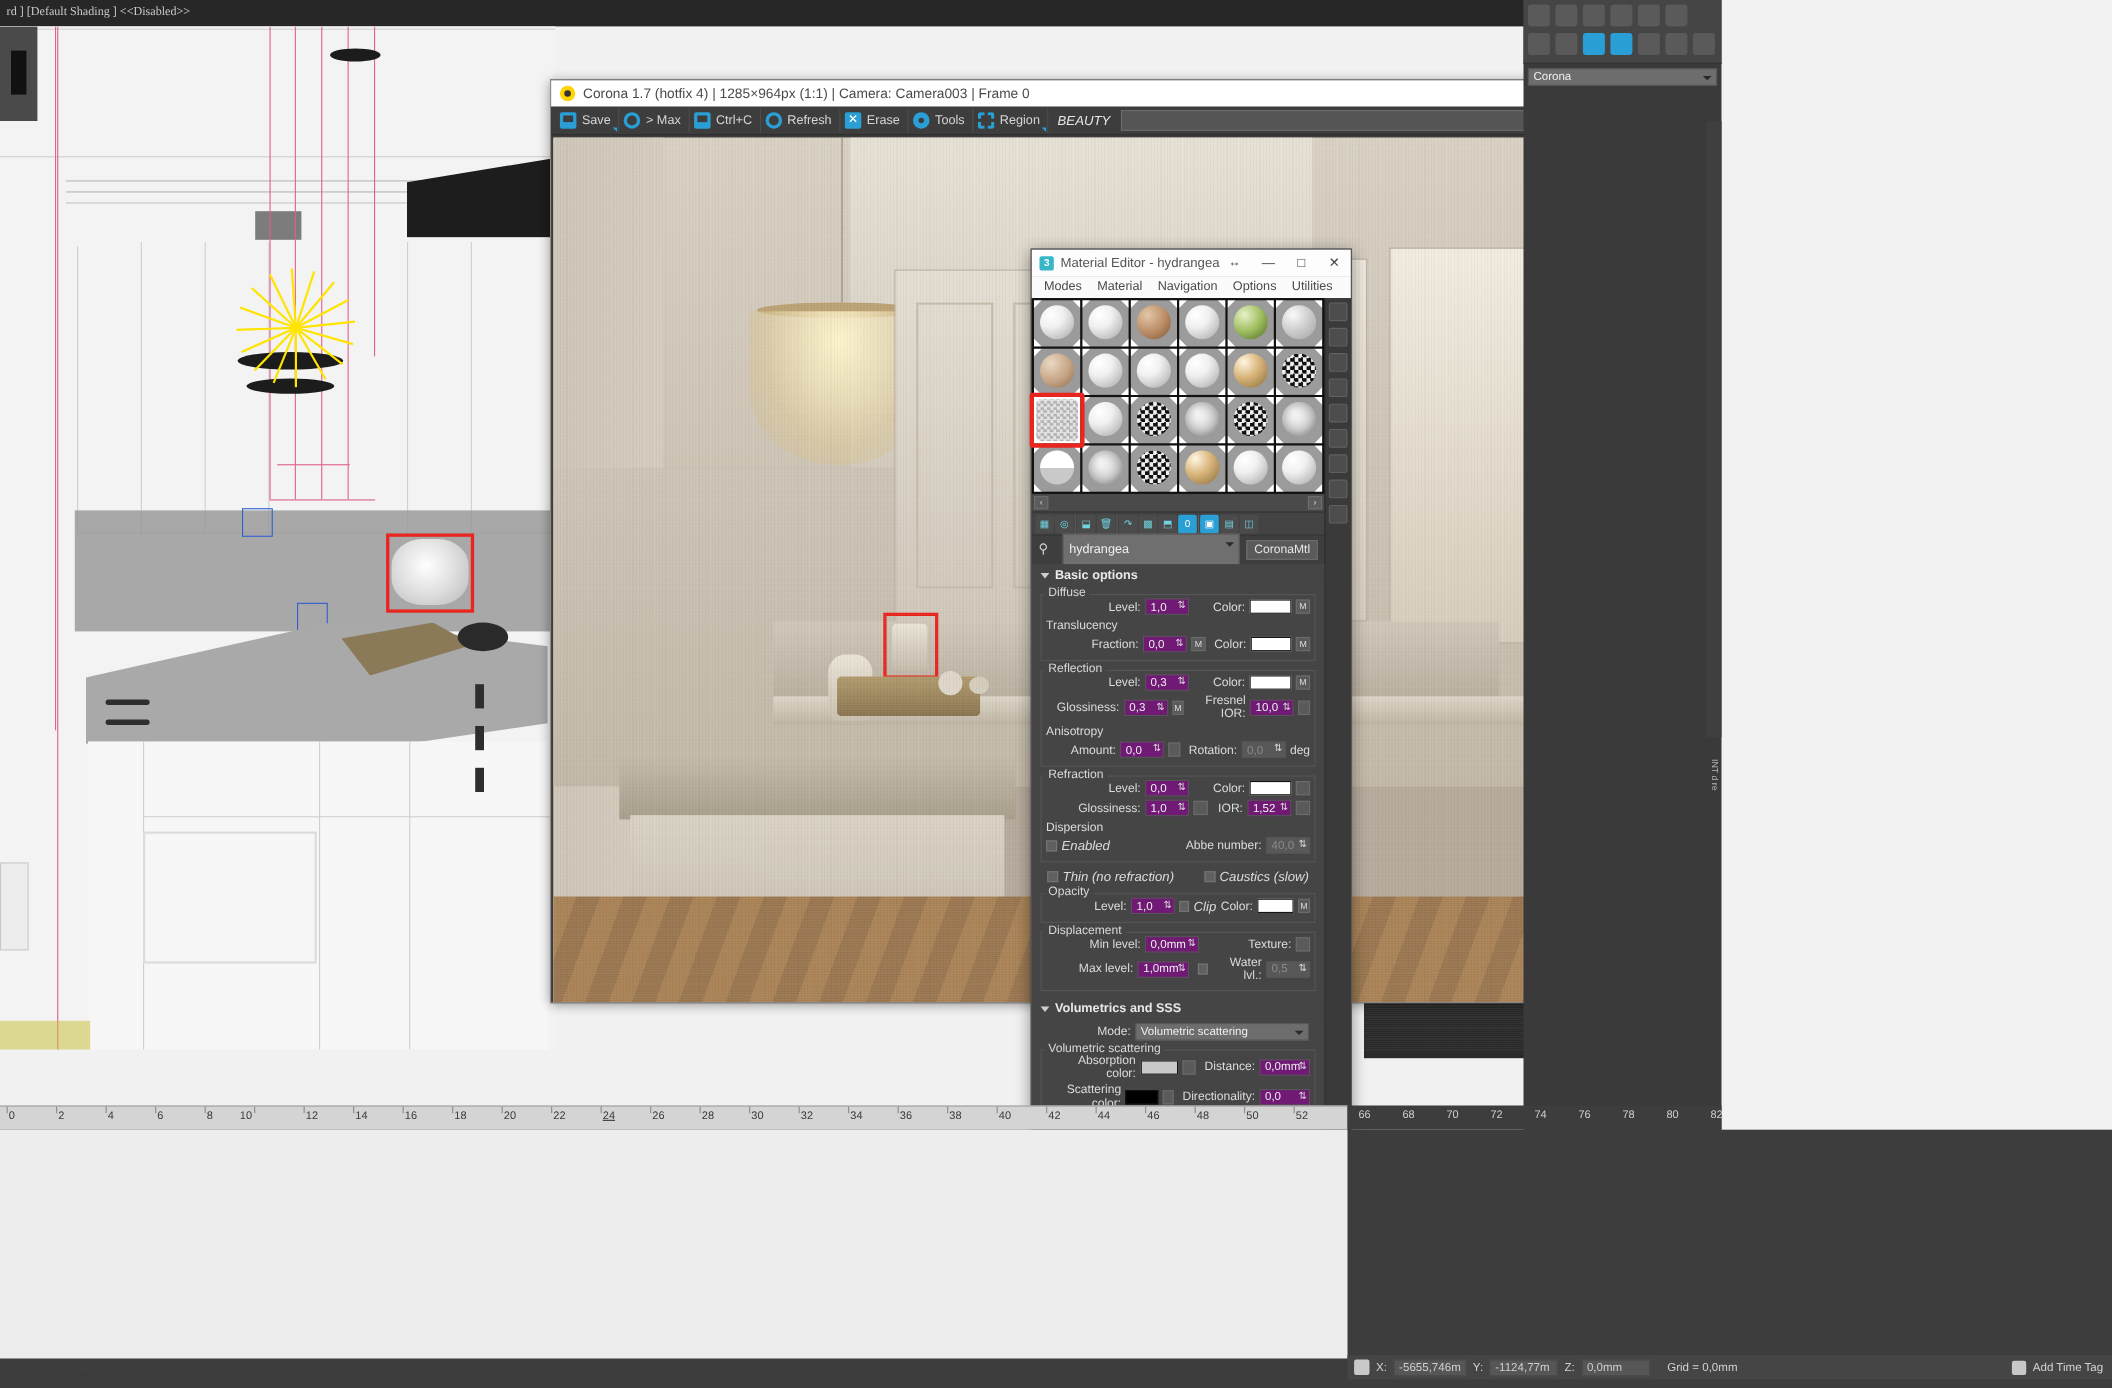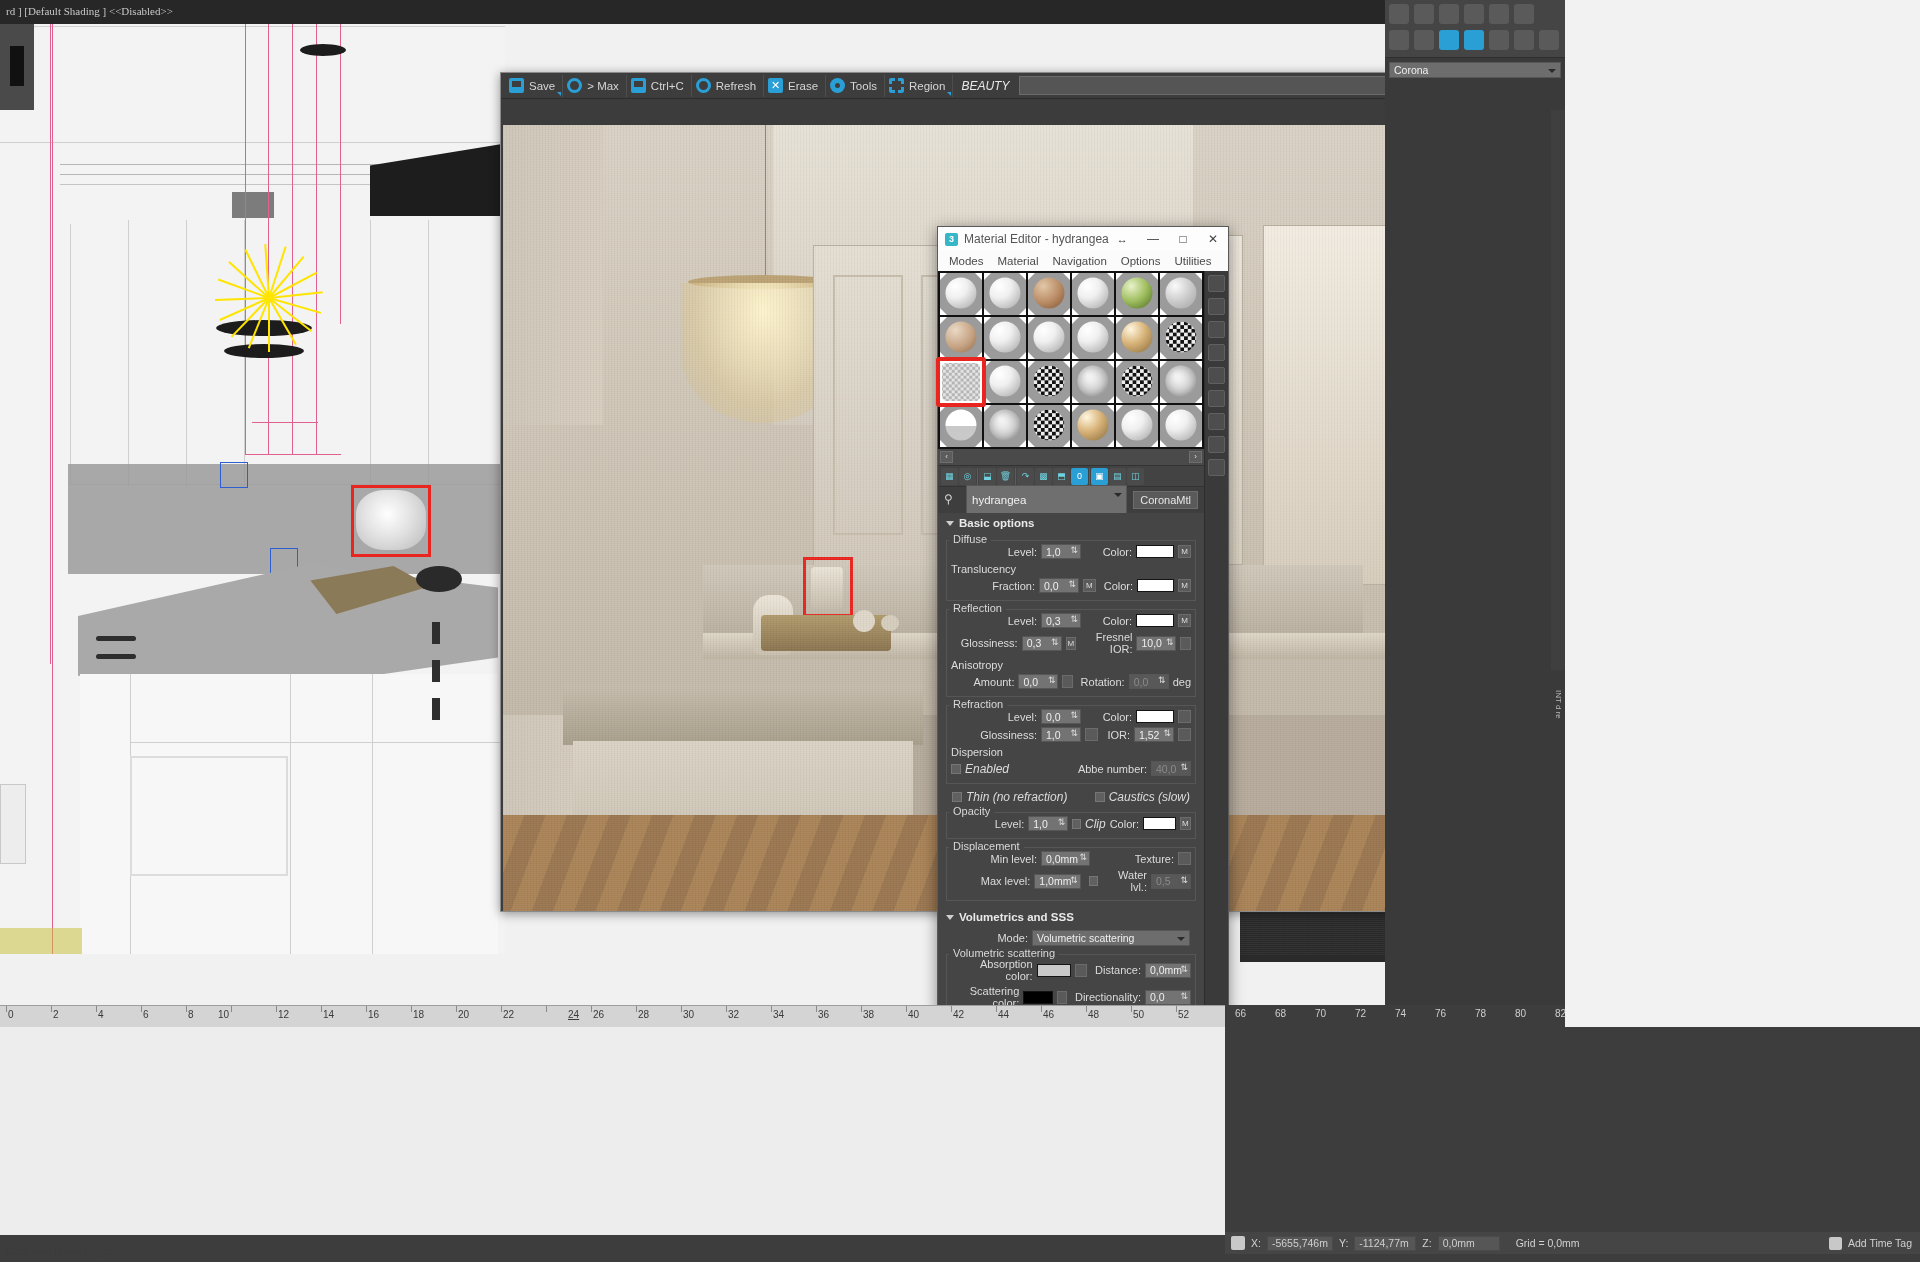--- a/index.html
+++ b/index.html
@@ -165,21 +165,21 @@
          border-top:5px solid #cfcfcf; }
 
   .grp { margin:2px 8px 6px 8px; border:1px solid #565656; border-top:none; padding:0 4px 4px 4px;
          position:relative; }
   .grp-lbl { position:absolute; top:-8px; left:2px; background:#454545; padding:0 4px;
              font-size:11px; color:#d8d8d8; }
   .grp-top { border-top:1px solid #565656; margin-top:8px; }
 
   .row { display:flex; align-items:center; gap:4px; margin:3px 0; font-size:11px; color:#dcdcdc; }
   .lbl { text-align:right; color:#dcdcdc; font-size:11px; }
-  .spin { height:15px; background:#737373; border:1px solid #565656; color:#efefef;
+  .spin { height:15px; background:#701a75; border:1px solid #565656; color:#efefef;
           font-size:10.5px; padding:0 11px 0 4px; display:flex; align-items:center;
           position:relative; min-width:40px; }
   .spin.dim { background:#585858; color:#8b8b8b; }
   .spin::after { content:"\21C5"; position:absolute; right:2px; top:0px; font-size:9px; color:#ddd; }
   .mbox { width:13px; height:13px; background:#5a5a5a; border:1px solid #6b6b6b;
           font-size:8px; color:#ddd; text-align:center; line-height:12px; }
   .mbox.empty { color:transparent; }
   .swatch { width:38px; height:13px; background:#fff; border:1px solid #141414; }
   .swatch.blk { background:#000; }
   .swatch.gry { background:#c9c9c9; }
@@ -331,20 +331,24 @@
            clip-path:polygon(18% 0,88% 6%,96% 62%,72% 100%,18% 92%,6% 40%);"></div>
       <div style="position:absolute;left:245px;top:405px;width:85px;height:140px;
            background:linear-gradient(180deg,#e6e0d4,#cdc3b1);border-radius:14px;"></div>
       <div style="position:absolute;left:0;top:680px;width:330px;height:180px;
            background:repeating-linear-gradient(115deg,#a8805a 0 16px,#9a7450 16px 32px);"></div>
       <div style="position:absolute;left:0;top:810px;width:330px;height:52px;background:#2a2a2a;"></div>
       <div class="grain"></div>
     </div>
 
     <div class="vfb">
+      <div class="vfb-title">
+        <span class="vfb-ico"></span>
+        <span class="vfb-title-txt">Corona 1.7 (hotfix 4) | 1285×964px (1:1) | Camera: Camera003 | Frame 0</span>
+      </div>
 
       <div class="vfb-toolbar">
         <div class="tb-btn">
           <span class="tb-ic sq"></span>
           <span>Save</span>
           <span class="tb-caret"></span>
         </div>
         <div class="tb-btn">
           <span class="tb-ic ring"></span>
           <span>&gt; Max</span>
@@ -894,21 +898,21 @@
       <span class="tl-tick" style="left: 323px;">14</span>
       <div style="position: absolute; left: 321px; top: 0px; width: 1px; height: 6px; background: rgb(138, 138, 138);"></div>
       <span class="tl-tick" style="left: 368px;">16</span>
       <div style="position: absolute; left: 366px; top: 0px; width: 1px; height: 6px; background: rgb(138, 138, 138);"></div>
       <span class="tl-tick" style="left: 413px;">18</span>
       <div style="position: absolute; left: 411px; top: 0px; width: 1px; height: 6px; background: rgb(138, 138, 138);"></div>
       <span class="tl-tick" style="left: 458px;">20</span>
       <div style="position: absolute; left: 456px; top: 0px; width: 1px; height: 6px; background: rgb(138, 138, 138);"></div>
       <span class="tl-tick" style="left: 503px;">22</span>
       <div style="position: absolute; left: 501px; top: 0px; width: 1px; height: 6px; background: rgb(138, 138, 138);"></div>
-      <span class="tl-tick" style="left: 568px; text-decoration: underline;">24</span>
+      <span class="tl-tick" style="left: 548px; text-decoration: underline;">24</span>
       <div style="position: absolute; left: 546px; top: 0px; width: 1px; height: 6px; background: rgb(138, 138, 138);"></div>
       <span class="tl-tick" style="left: 593px;">26</span>
       <div style="position: absolute; left: 591px; top: 0px; width: 1px; height: 6px; background: rgb(138, 138, 138);"></div>
       <span class="tl-tick" style="left: 638px;">28</span>
       <div style="position: absolute; left: 636px; top: 0px; width: 1px; height: 6px; background: rgb(138, 138, 138);"></div>
       <span class="tl-tick" style="left: 683px;">30</span>
       <div style="position: absolute; left: 681px; top: 0px; width: 1px; height: 6px; background: rgb(138, 138, 138);"></div>
       <span class="tl-tick" style="left: 728px;">32</span>
       <div style="position: absolute; left: 726px; top: 0px; width: 1px; height: 6px; background: rgb(138, 138, 138);"></div>
       <span class="tl-tick" style="left: 773px;">34</span>

